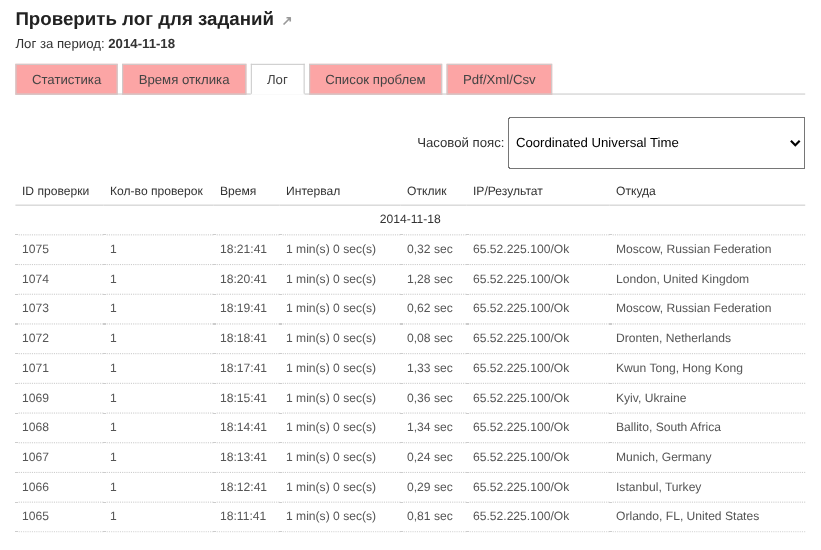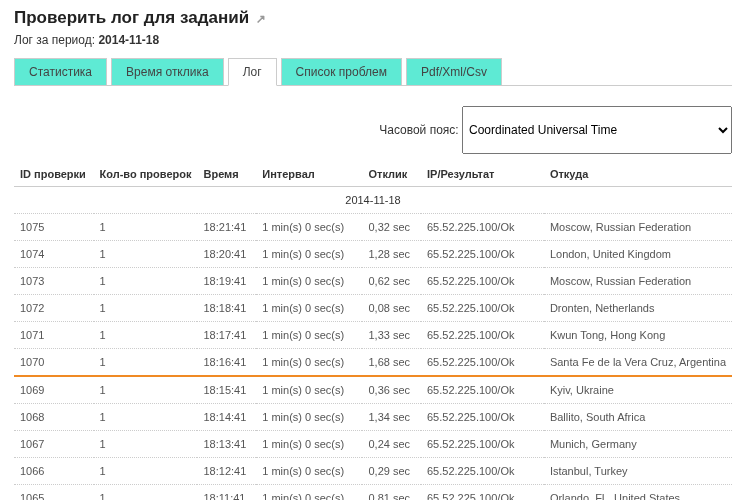--- a/index.html
+++ b/index.html
@@ -38,21 +38,21 @@
   .header-period b { font-weight: bold; }
   .tabs {
     margin-top: 10px;
     border-bottom: 1px solid #ccc;
   }
   .tab {
     display: inline-block;
     padding: 6px 14px;
     border: 1px solid #ccc;
     border-bottom: 1px solid #ccc;
-    background: #5eead4;
+    background: #fca5a5;
     color: #444;
     font-size: 12px;
     margin-right: 4px;
     position: relative;
     top: 1px;
     cursor: pointer;
   }
   .tab.active {
     background: #fff;
     border-bottom: 1px solid #fff;
@@ -68,21 +68,21 @@
     padding: 15px 2px;
   }
   table.log {
     width: 100%;
     border-collapse: collapse;
     font-size: 11px;
     color: #444;
   }
   table.log th {
     text-align: left;
-    font-weight: bold;
+    font-weight: normal;
     color: #333;
     padding: 6px 6px;
     border-bottom: 1px solid #ccc;
     font-size: 11px;
     white-space: nowrap;
   }
   table.log td {
     padding: 7px 6px;
     border-bottom: 1px dotted #ccc;
     white-space: nowrap;
@@ -179,29 +179,20 @@
         </tr>
         <tr>
           <td>1071</td>
           <td>1</td>
           <td>18:17:41</td>
           <td>1 min(s) 0 sec(s)</td>
           <td>1,33 sec</td>
           <td>65.52.225.100/Ok</td>
           <td>Kwun Tong, Hong Kong</td>
         </tr>
-        <tr class="hl">
-          <td>1070</td>
-          <td>1</td>
-          <td>18:16:41</td>
-          <td>1 min(s) 0 sec(s)</td>
-          <td>1,68 sec</td>
-          <td>65.52.225.100/Ok</td>
-          <td>Santa Fe de la Vera Cruz, Argentina</td>
-        </tr>
         <tr>
           <td>1069</td>
           <td>1</td>
           <td>18:15:41</td>
           <td>1 min(s) 0 sec(s)</td>
           <td>0,36 sec</td>
           <td>65.52.225.100/Ok</td>
           <td>Kyiv, Ukraine</td>
         </tr>
         <tr>

